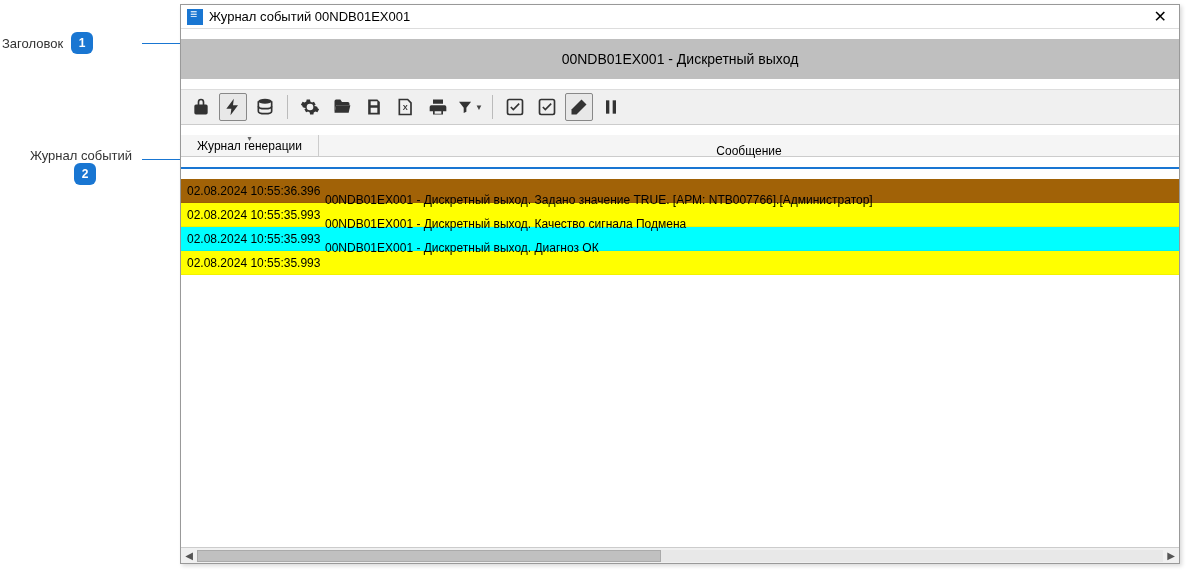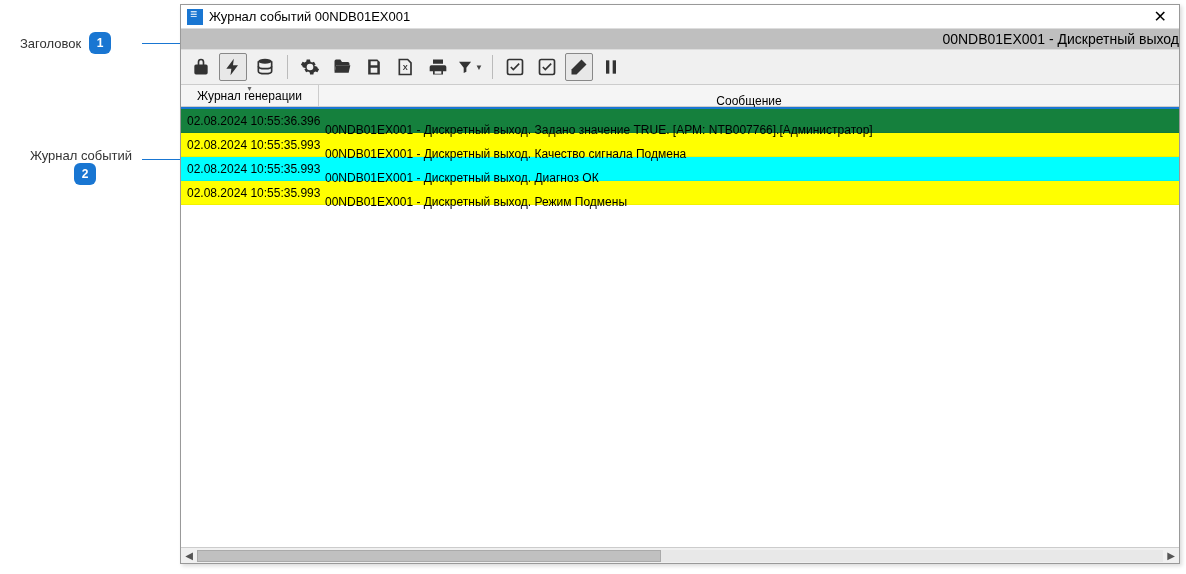--- a/index.html
+++ b/index.html
@@ -43,20 +43,21 @@
       position: absolute;
       left: 180px;
       top: 4px;
       width: 1000px;
       height: 560px;
       border: 1px solid #999;
       background: #fff;
       box-shadow: 2px 2px 4px rgba(0,0,0,0.15);
       display: flex;
       flex-direction: column;
+      gap: 10px;
     }
     .titlebar {
       height: 24px;
       background: #fff;
       display: flex;
       align-items: center;
       padding: 0 6px;
       font-size: 13px;
       border-bottom: 1px solid #ddd;
     }
@@ -75,25 +76,25 @@
       top: -2px;
       font-size: 12px;
     }
     .titlebar-close {
       margin-left: auto;
       font-size: 16px;
       cursor: pointer;
       padding: 0 6px;
     }
     .header-band {
-      height: 20px;
+      height: 40px;
       background: #bfbfbf;
       display: flex;
       align-items: center;
-      justify-content: flex-end;
+      justify-content: center;
       font-size: 14px;
       color: #000;
     }
     .toolbar {
       height: 36px;
       background: #f0f0f0;
       border-top: 1px solid #ddd;
       border-bottom: 1px solid #ccc;
       display: flex;
       align-items: center;
@@ -177,21 +178,21 @@
       padding: 0 6px;
       white-space: nowrap;
     }
     .row .cell-msg {
       flex: 1;
       padding: 0 6px;
       white-space: nowrap;
       overflow: hidden;
       margin-top: 18px;
     }
-    .row-gray { background: #15803d; color: #000; }
+    .row-gray { background: #a16207; color: #000; }
     .row-yellow { background: #ffff00; color: #000; }
     .row-cyan { background: #00ffff; color: #000; }
     .table-top-border {
       height: 2px;
       background: #1976d2;
     }
     .scrollbar-h {
       height: 16px;
       background: #f0f0f0;
       border-top: 1px solid #ccc;
@@ -220,21 +221,21 @@
       top: 0;
       width: 48%;
       height: 100%;
       background: #c0c0c0;
       border: 1px solid #aaa;
     }
   </style>
 </head>
 <body>
 
-<div class="callout" style="left:20px; top:32px; width:150px;">
+<div class="callout" style="left:2px; top:32px; width:150px;">
   <span class="callout-text">Заголовок</span>
   <span class="callout-badge">1</span>
 </div>
 <div class="callout-line" style="left:142px; top:43px; width:38px;"></div>
 
 <div class="callout" style="left:0px; top:148px; width:170px;flex-direction:column;">
   <span class="callout-text">Журнал событий</span>
   <span class="callout-badge">2</span>
 </div>
 <div class="callout-line" style="left:142px; top:159px; width:38px;"></div>
@@ -349,21 +350,20 @@
     <div class="row row-yellow">
       <div class="cell-time">02.08.2024 10:55:35.993</div>
       <div class="cell-msg">00NDB01EX001 - Дискретный выход. Качество сигнала Подмена</div>
     </div>
     <div class="row row-cyan">
       <div class="cell-time">02.08.2024 10:55:35.993</div>
       <div class="cell-msg">00NDB01EX001 - Дискретный выход. Диагноз ОК</div>
     </div>
     <div class="row row-yellow">
       <div class="cell-time">02.08.2024 10:55:35.993</div>
-      <div class="cell-msg">00NDB01EX001 - Дискретный выход. Режим Подмены</div>
     </div>
   </div>
 
   <div class="scrollbar-h">
     <div class="scroll-arrow">◀</div>
     <div class="scroll-track">
       <div class="scroll-thumb"></div>
     </div>
     <div class="scroll-arrow">▶</div>
   </div>

